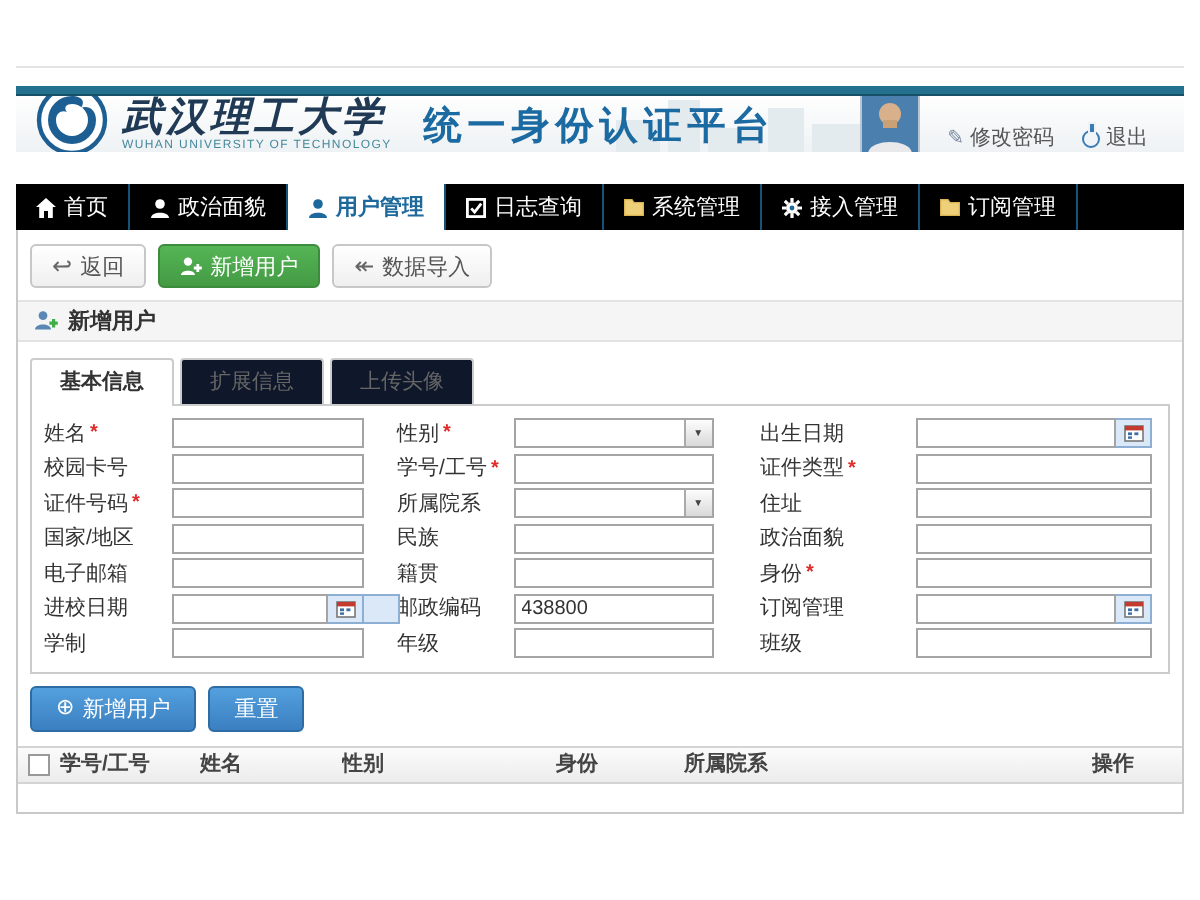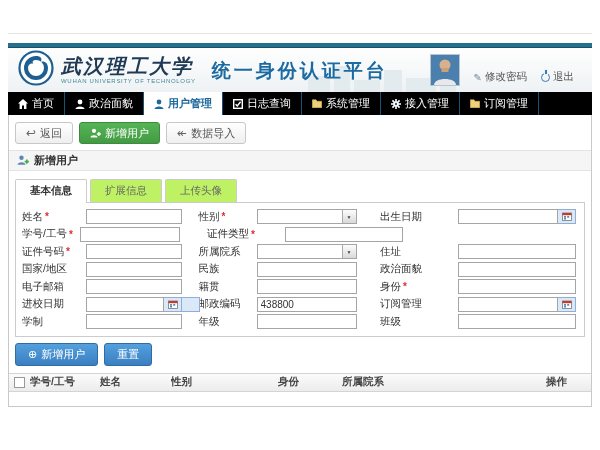--- a/index.html
+++ b/index.html
@@ -5,21 +5,21 @@
   html,body{margin:0;padding:0;}
   body{
     width:600px;height:450px;position:relative;background:#fff;
     font-family:"Liberation Sans","DejaVu Sans",sans-serif;
     -webkit-font-smoothing:antialiased;overflow:hidden;
   }
   .frame{position:absolute;left:8px;top:33px;width:584px;height:374px;}
   .hairline{position:absolute;left:0;top:0;width:100%;height:1px;background:#e3e3e3;}
   .accent-line{position:absolute;left:0;top:10px;width:100%;height:4px;background:#24708f;border-bottom:1px solid #174f66;}
   
-  .hdr{position:absolute;left:0;top:15px;width:100%;height:44px;background:linear-gradient(#fefefe,#eef2f4);overflow:hidden;}
+  .hdr{position:absolute;left:0;top:15px;width:100%;height:28px;background:linear-gradient(#fefefe,#eef2f4);overflow:hidden;}
   .sky{position:absolute;bottom:0;background:#e4ebef;}
   .hdr-inner{position:relative;height:100%;display:flex;align-items:center;padding:0 8px 0 10px;box-sizing:border-box;}
   .logo{flex:0 0 auto;margin-right:7px;}
   .uni-block{display:flex;flex-direction:column;line-height:1;}
   .uni-cn{font-family:"DejaVu Serif","Liberation Serif",serif;font-weight:bold;font-style:italic;font-size:20px;color:#203a55;letter-spacing:2px;}
   .uni-en{font-size:6px;color:#45889c;letter-spacing:0.7px;margin-top:2px;}
   .platform{font-size:19px;font-weight:bold;color:#1b6aa1;letter-spacing:3px;margin-left:16px;margin-top:2px;}
   .hdr-spacer{flex:1;}
   .avatar{width:28px;height:30px;border:1px solid #b9c6d2;flex:0 0 auto;}
   .hdr-links{display:flex;align-items:center;gap:4px;margin-left:14px;margin-top:14px;font-size:10.5px;color:#555;}
@@ -36,21 +36,21 @@
   .panel{position:absolute;left:0;top:82px;right:0;bottom:0;background:#fff;border:1px solid #c9c9c9;border-top:none;box-sizing:border-box;}
   .toolbar{padding:7px 6px 6px 6px;display:flex;gap:6px;}
   .btn{display:inline-flex;align-items:center;gap:4px;height:22px;padding:0 10px;font-size:11px;border-radius:3px;box-sizing:border-box;cursor:pointer;}
   .btn-light{background:linear-gradient(#ffffff,#efefef);border:1px solid #c7c7c7;color:#555;}
   .btn-green{background:linear-gradient(#55b555,#449a44);border:1px solid #3d8b3d;color:#fff;}
   .arrow-ico{font-size:12px;color:#666;line-height:1;}
   .section-bar{background:#f5f5f5;border-top:1px solid #e3e3e3;border-bottom:1px solid #e3e3e3;padding:3px 8px;display:flex;align-items:center;gap:5px;height:13px;}
   .section-title{font-size:11px;font-weight:bold;color:#333;}
   
   .tabs{display:flex;margin:8px 6px 0 6px;position:relative;z-index:2;}
-  .tab{border:1px solid #ccc;border-bottom:none;background:#bef264;color:#666;font-size:10.5px;padding:4px 14px 4px 14px;margin-right:3px;cursor:pointer;border-radius:2px 2px 0 0;}
+  .tab{border:1px solid #ccc;border-bottom:none;background:#0f172a;color:#666;font-size:10.5px;padding:4px 14px 4px 14px;margin-right:3px;cursor:pointer;border-radius:2px 2px 0 0;}
   .tab.active{background:#fff;color:#333;font-weight:bold;margin-bottom:-1px;padding-bottom:5px;}
   .form-panel{margin:0 6px;border:1px solid #ccc;position:relative;z-index:1;background:#fff;padding:6px 0 4px 6px;}
   .frow{display:flex;align-items:center;margin-bottom:2.5px;height:15px;}
   .cell{display:flex;align-items:center;}
   .cell.c1{width:180px;}
   .cell.c2{width:185px;}
   .cell.c3{flex:1;gap:16px;}
   .lbl{font-size:10.5px;color:#333;display:inline-flex;align-items:center;gap:2px;}
   .c1 .lbl{width:64px;}
   .c2 .lbl{width:58px;}
@@ -250,20 +250,28 @@
                   <rect x="2" y="4.2" width="2" height="1.4" fill="#3a6ea5"></rect>
                   <rect x="5.2" y="4.2" width="2" height="1.4" fill="#3a6ea5"></rect>
                   <rect x="2" y="6.2" width="2" height="1.2" fill="#3a6ea5"></rect>
                 </svg>
               </span>
             </span>
         </div>
       </div>
 
       <div class="frow">
+        <div class="cell c1">
+          <span class="lbl">
+              <span>校园卡号</span>
+            </span>
+          <span class="inp-wrap">
+              <input class="inp" value="" style="">
+            </span>
+        </div>
         <div class="cell c2">
           <span class="lbl">
               <span>学号/工号</span>
               <i class="req">*</i>
             </span>
           <span class="inp-wrap">
               <input class="inp" value="" style="">
             </span>
         </div>
         <div class="cell c3">

